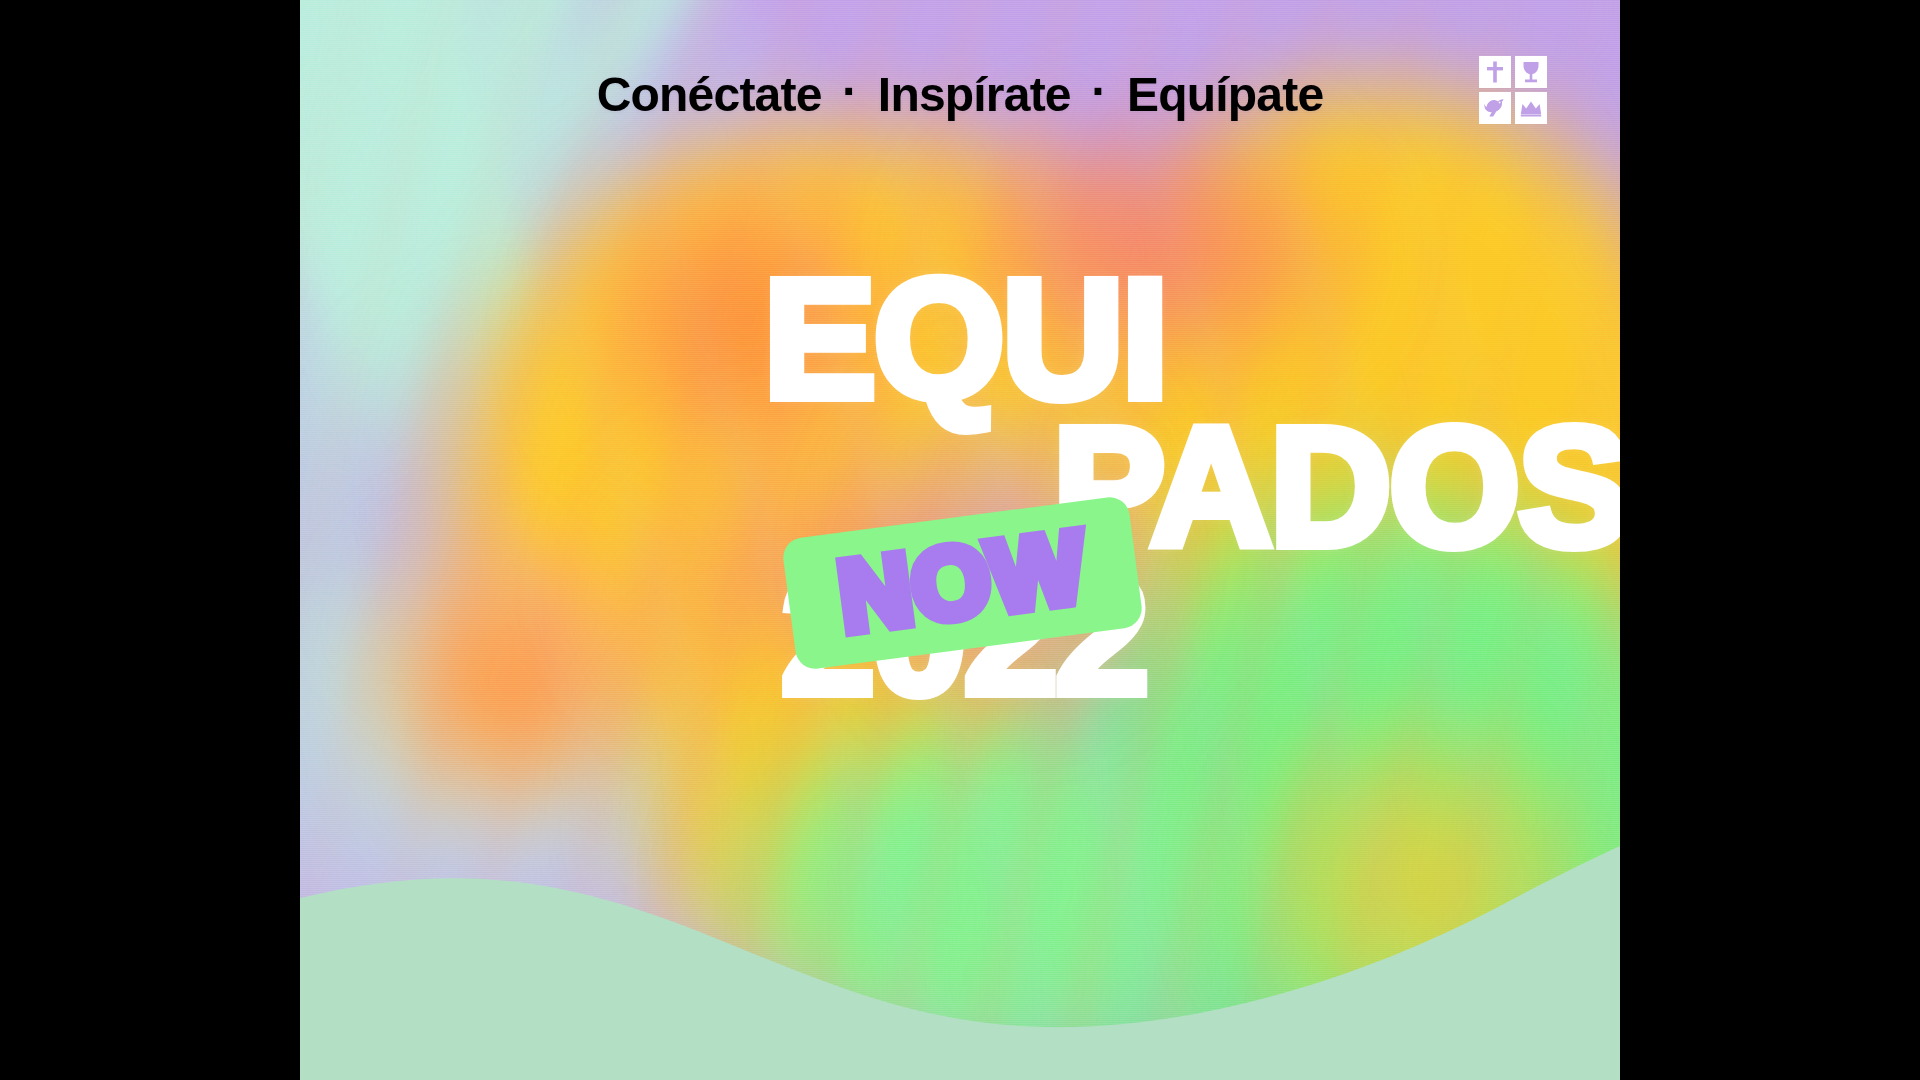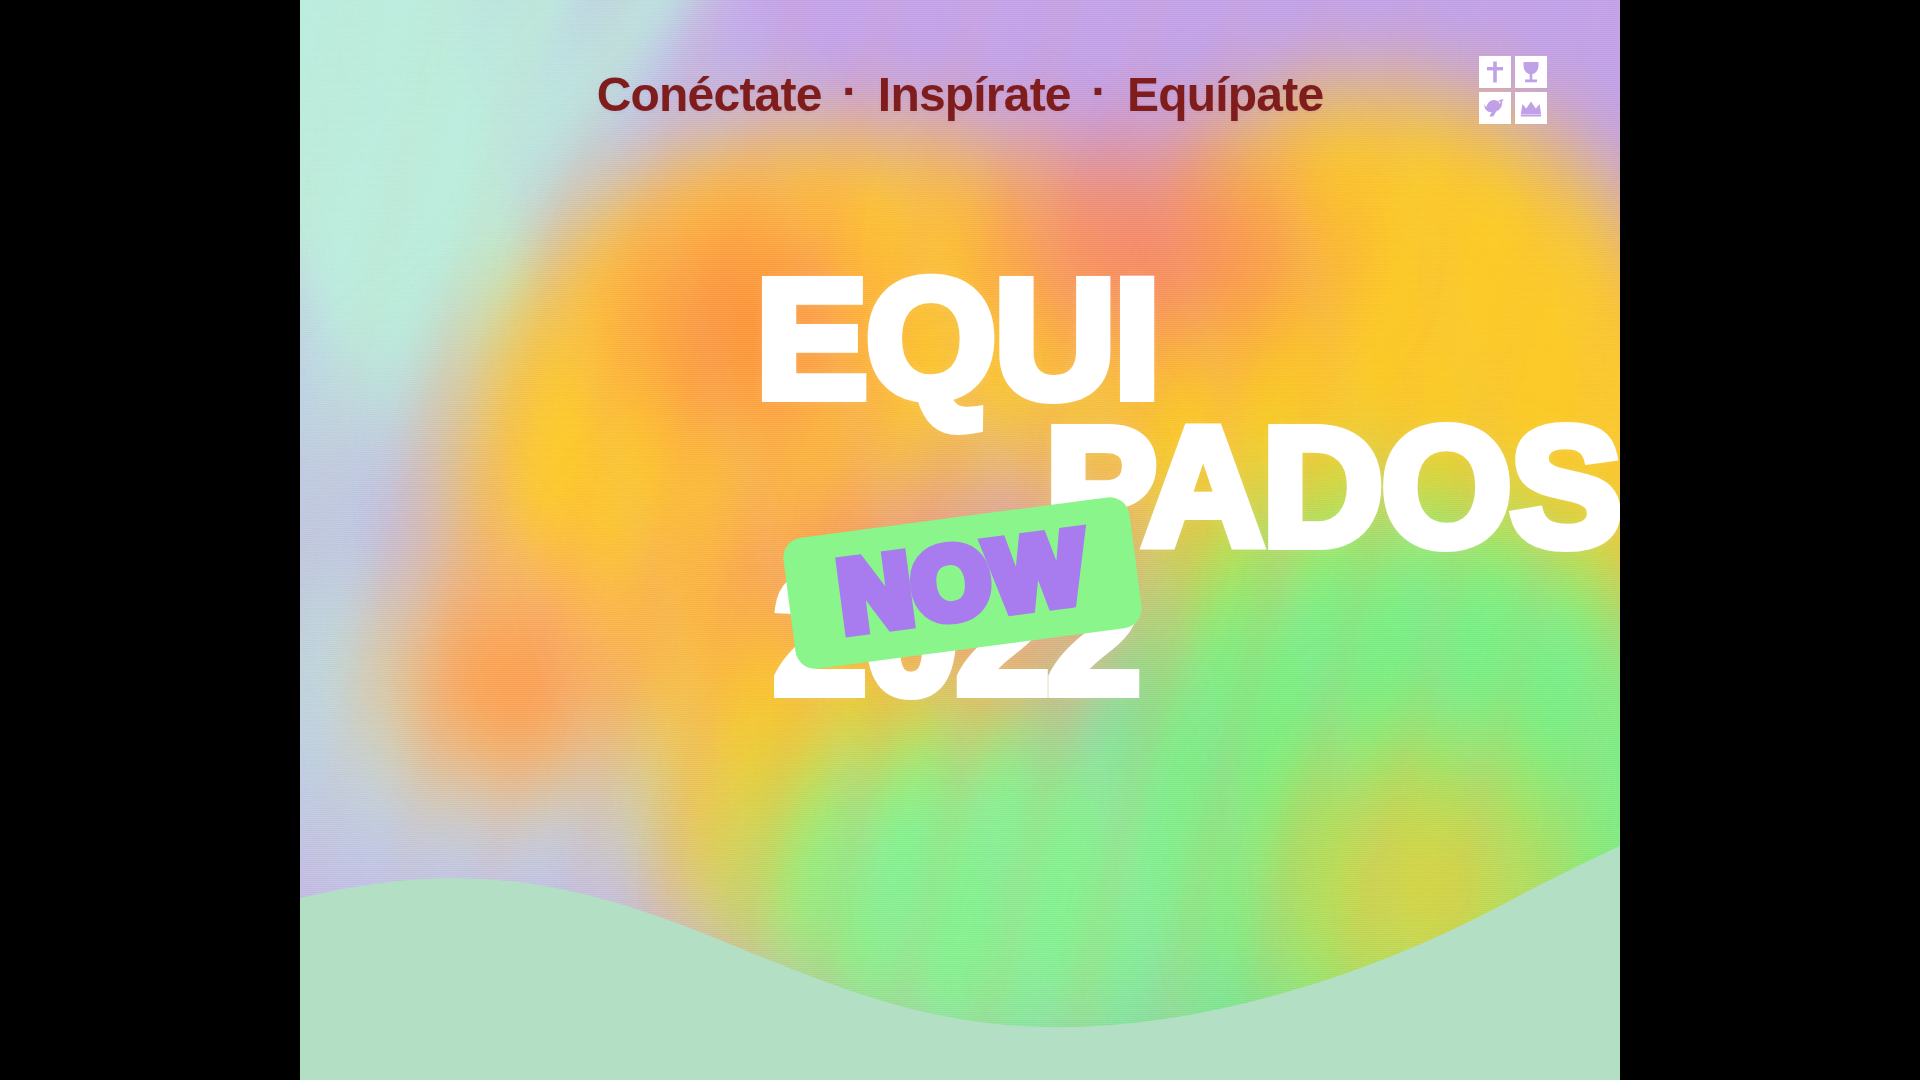--- a/index.html
+++ b/index.html
@@ -193,21 +193,21 @@
     left: 0;
     top: 58px;
     width: 1320px;
     height: 72px;
     display: flex;
     align-items: center;
     justify-content: center;
     z-index: 20;
   }
   .tagline {
-    color: #7f1d1d;
+    color: #000000;
     font-family: "Liberation Sans", sans-serif;
     font-size: 48px;
     font-weight: bold;
     letter-spacing: -0.8px;
     white-space: nowrap;
     text-shadow: 0 1px 3px rgba(140,110,180,0.18);
   }
   .tagline .sep {
     display: inline-block;
     padding: 0 8px;
@@ -231,21 +231,21 @@
     background: #FFFFFF;
     display: flex;
     align-items: center;
     justify-content: center;
   }
   .logo-cell svg { display: block; }
 
   
   .title-block {
     position: absolute;
-    left: 0;
+    left: 8px;
     top: 266px;
     width: 1320px;
     z-index: 15;
     text-align: center;
     pointer-events: none;
   }
   .title-line {
     color: #FFFFFF;
     font-family: "Liberation Sans", sans-serif;
     font-weight: bold;

